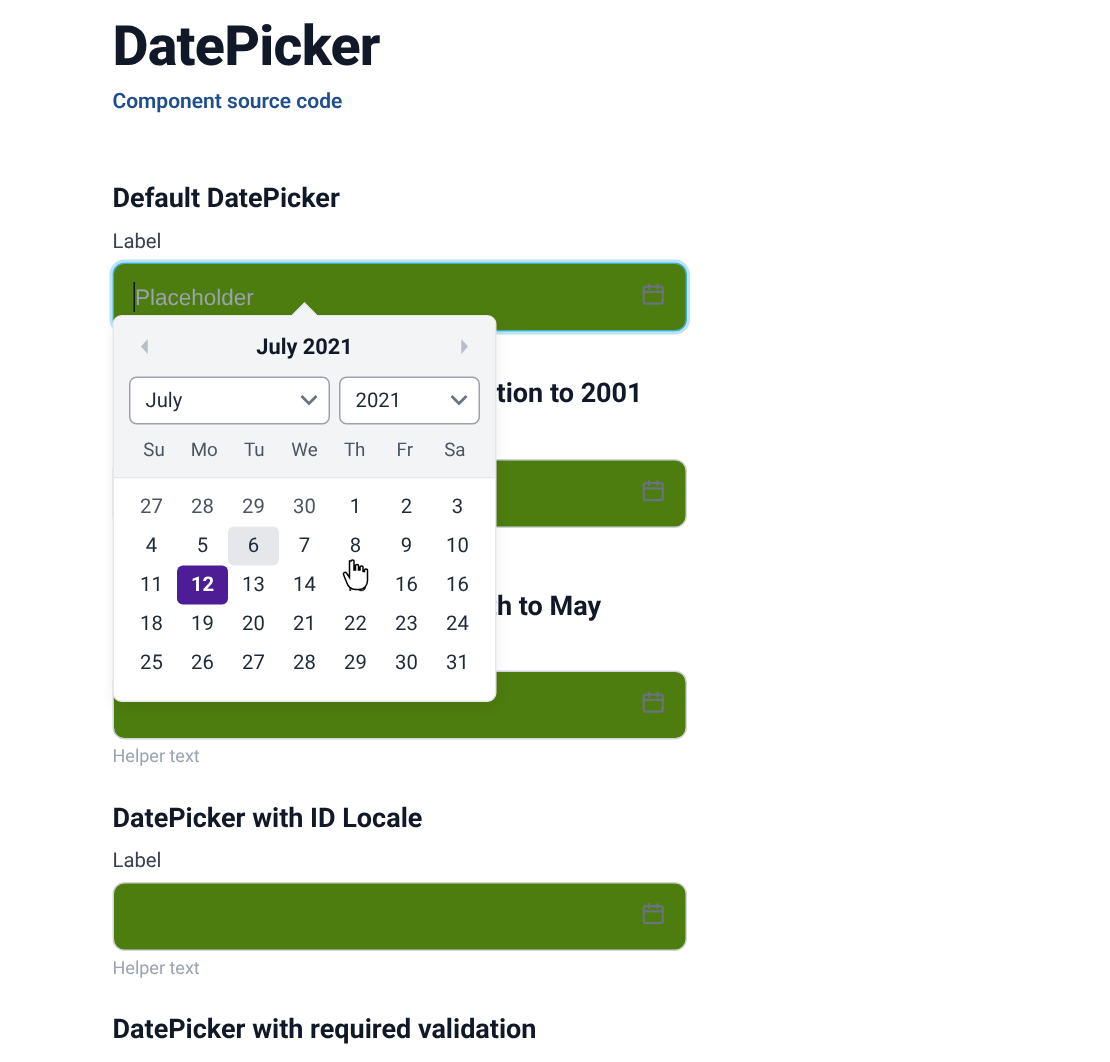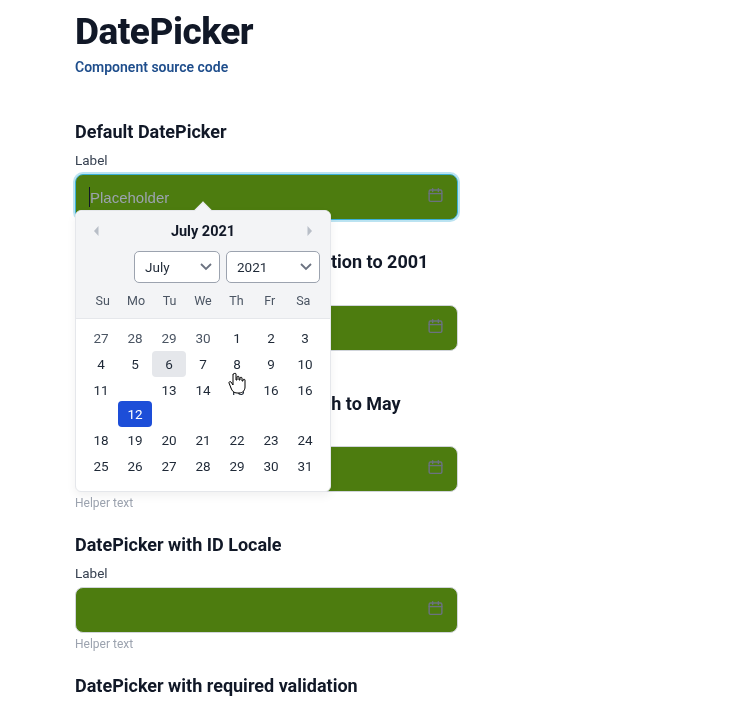--- a/index.html
+++ b/index.html
@@ -119,21 +119,20 @@
     background: transparent;
   }
   .month-title {
     font-size: 14.5px;
     font-weight: 700;
     color: #111827;
   }
   .select-row {
     display: flex;
     gap: 6px;
-    margin-left: 48px;
   }
   .sel {
     flex: 1;
     position: relative;
   }
   .sel.small { flex: 0 0 94px; }
   .sel-box {
     width: 100%;
     height: 32px;
     border: 1px solid #9CA3AF;
@@ -173,24 +172,23 @@
     justify-content: center;
     font-size: 13.5px;
     color: #1F2937;
     border-radius: 4px;
     cursor: pointer;
     position: relative;
   }
   .day.muted { color: #4B5563; }
   .day.hovered { background: #E5E7EB; }
   .day.selected {
-    background: #1d4ed8;
+    background: #4c1d95;
     color: #ffffff;
-    font-weight: 400;
-    margin-top: 24px;
+    font-weight: 700;
   }
   .cursor-svg {
     position: absolute;
     pointer-events: none;
     z-index: 30;
   }
   .caret {
     position: absolute;
     left: 14px;
     top: 50%;

